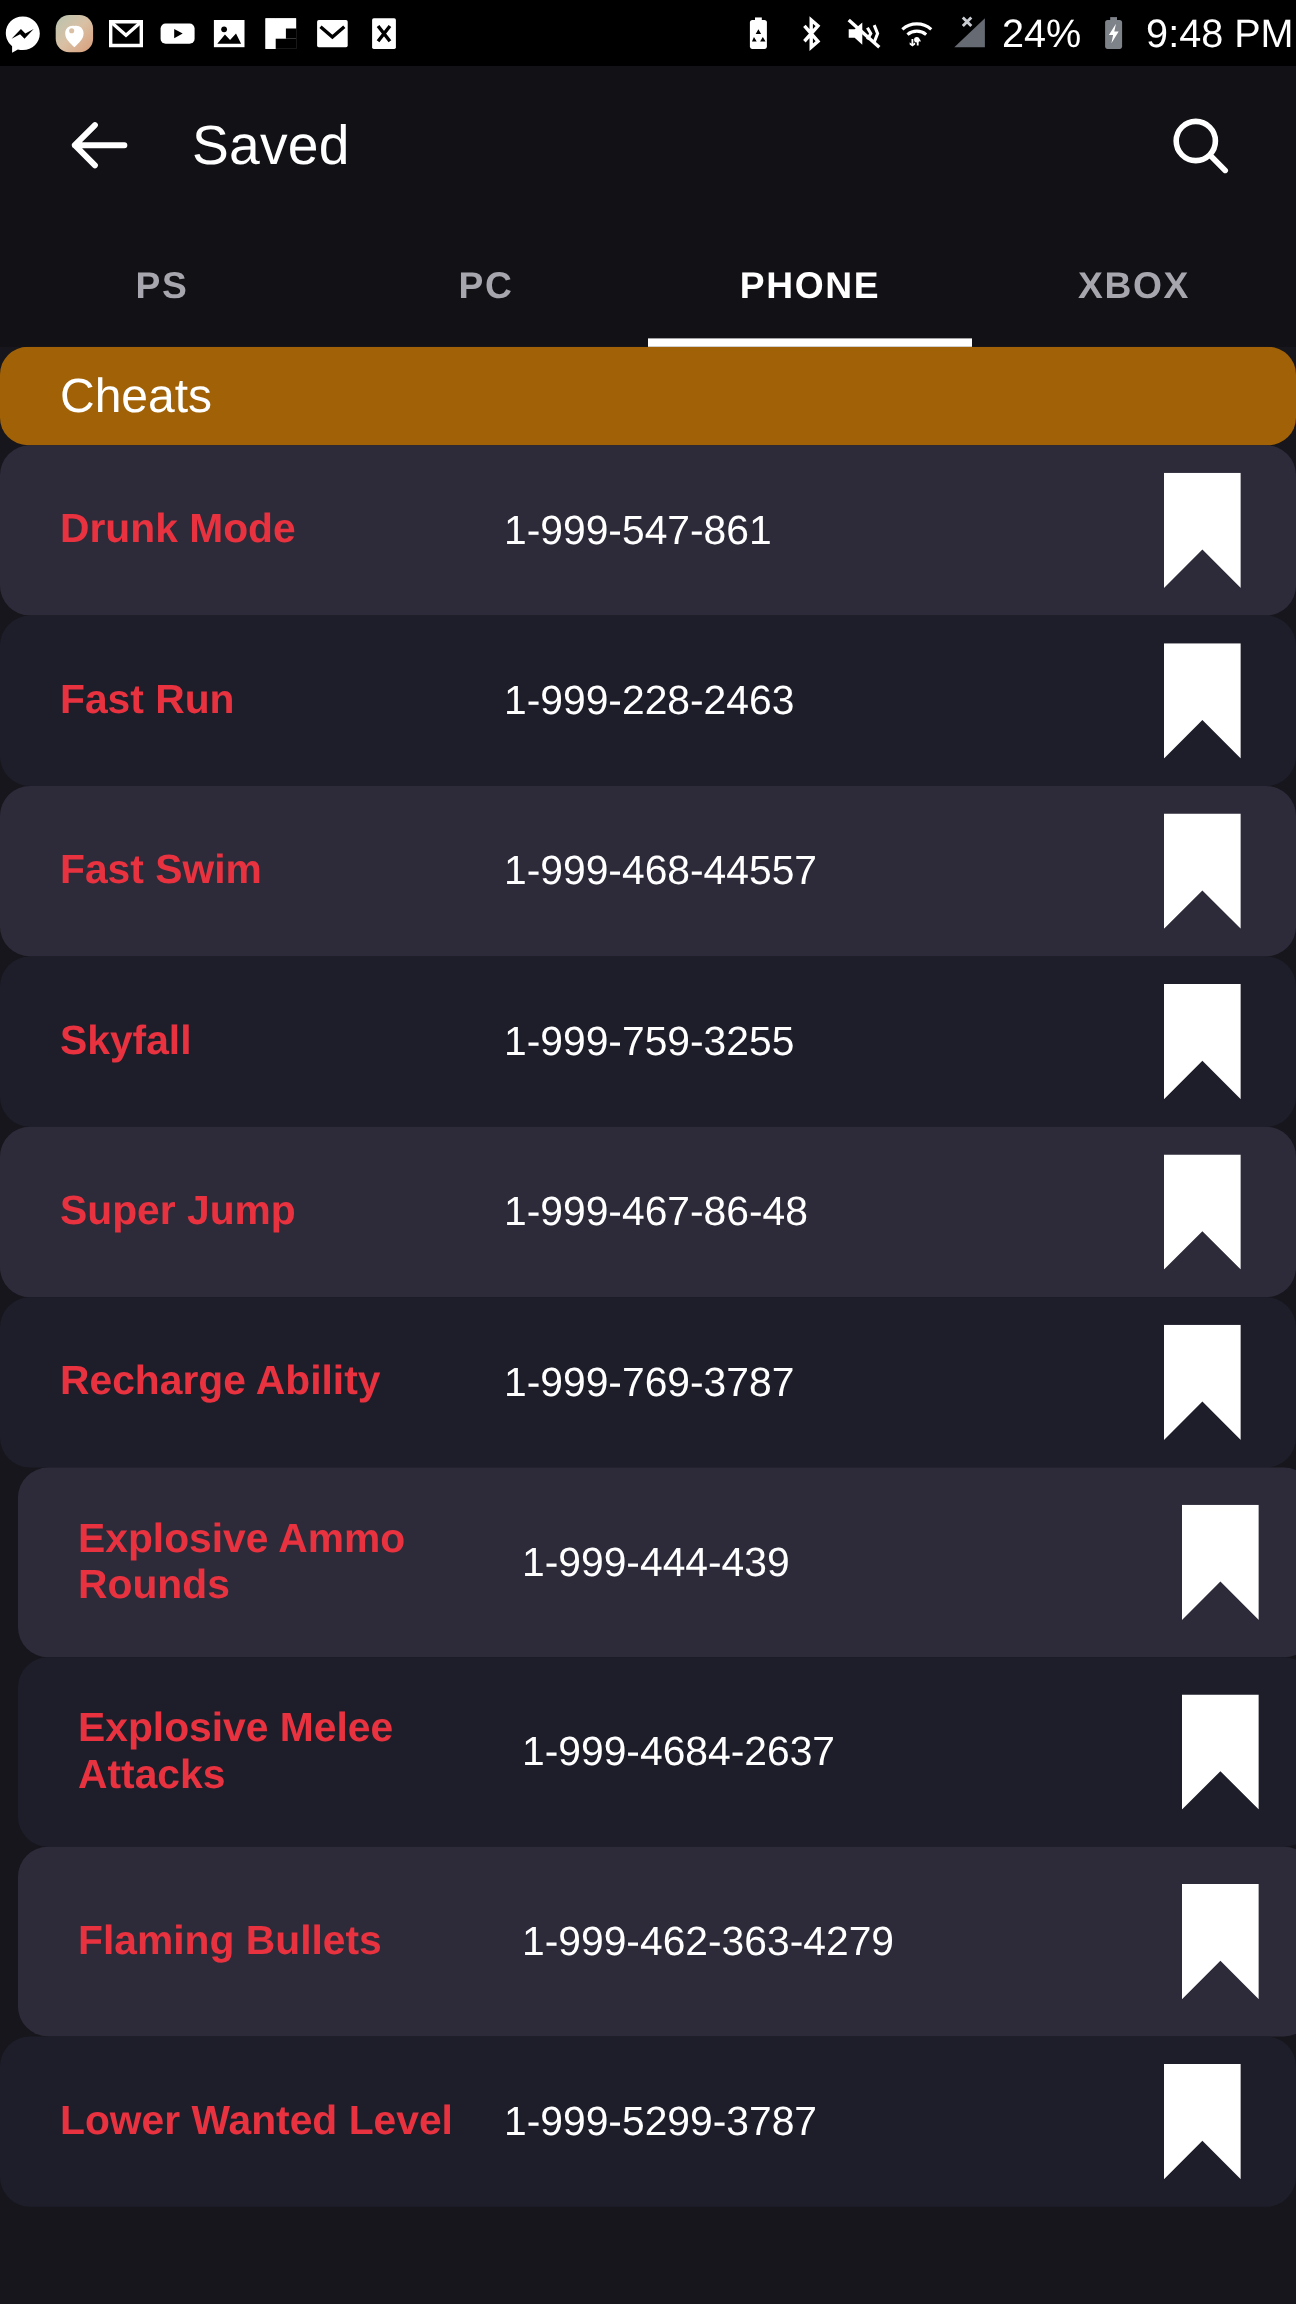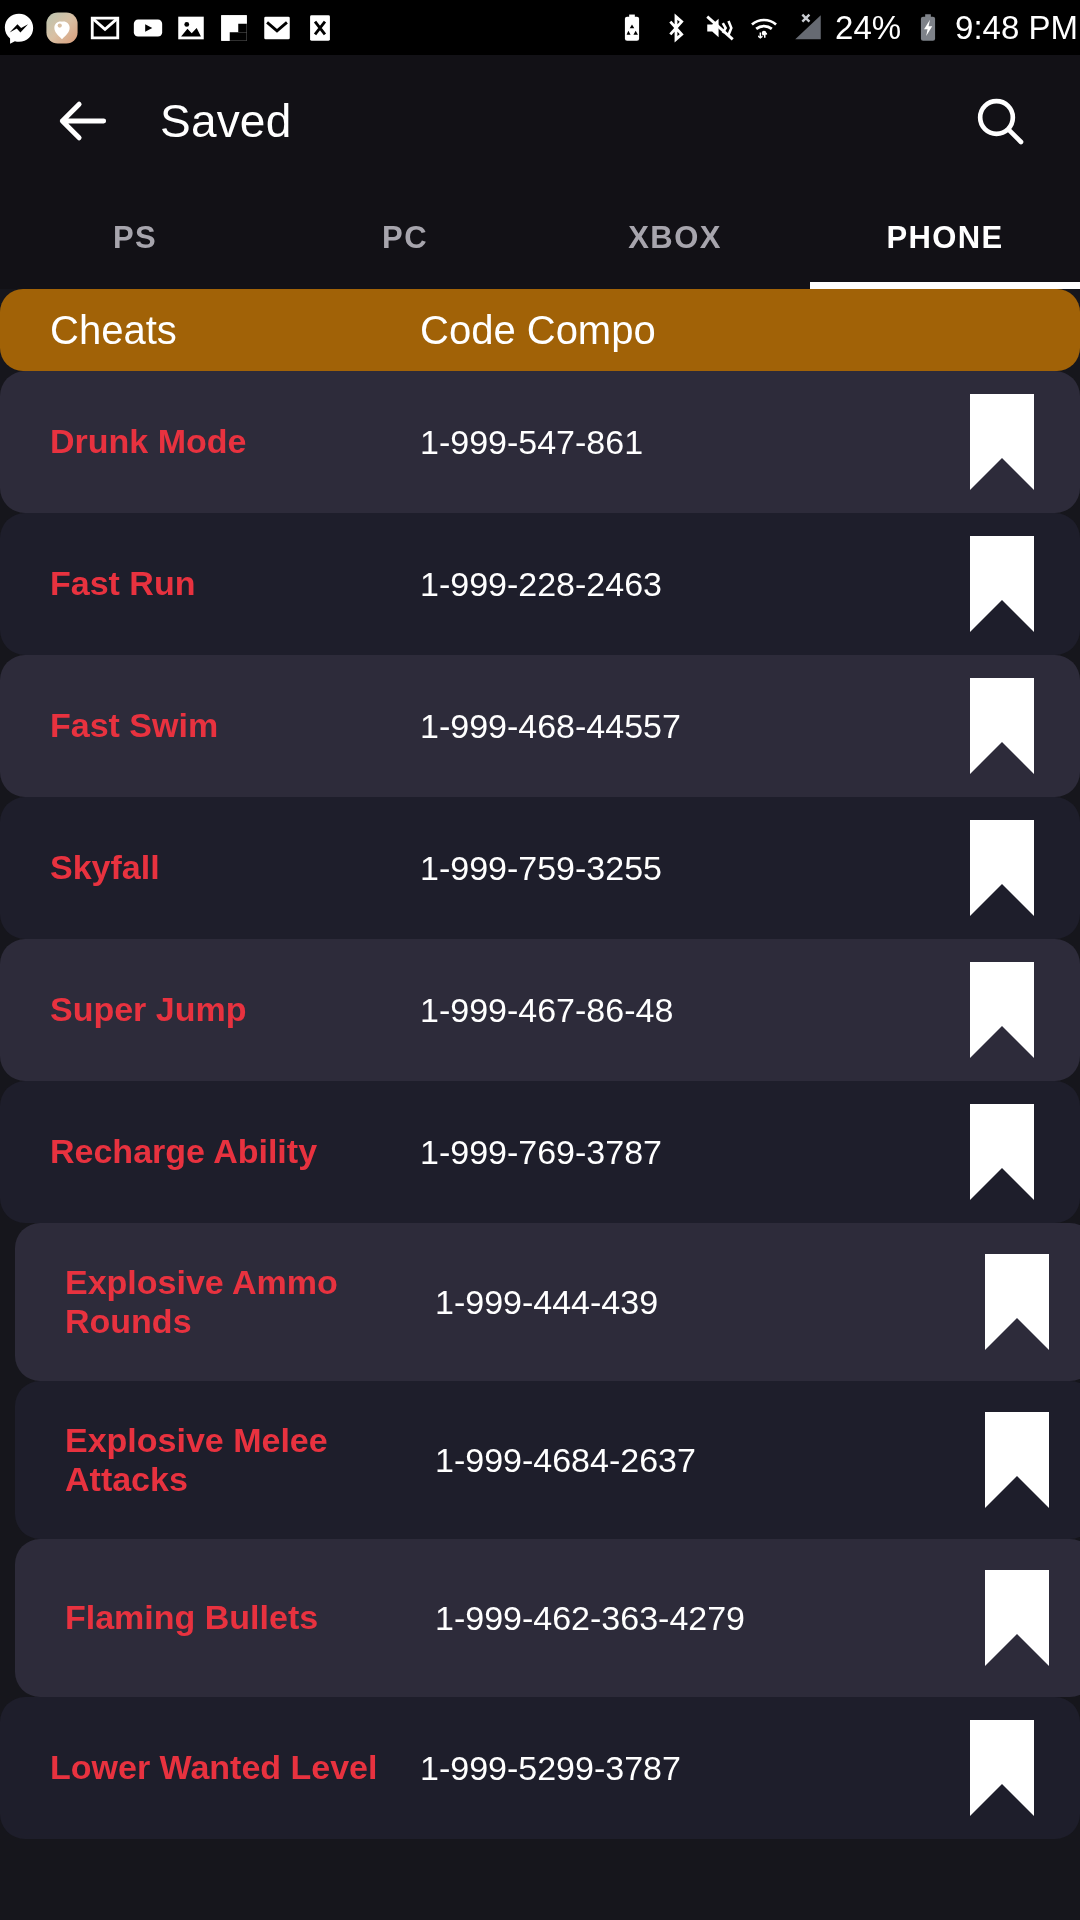--- a/index.html
+++ b/index.html
@@ -236,31 +236,30 @@
   </span>
 </div>
 
 <div class="tabs">
   <div class="tab">
       <span>PS</span>
     </div>
   <div class="tab">
       <span>PC</span>
     </div>
+  <div class="tab active">
+      <span>PHONE</span>
+    </div>
   <div class="tab">
       <span>XBOX</span>
     </div>
-  <div class="tab active">
-      <span>PHONE</span>
-    </div>
 </div>
 
 <div class="thead">
   <div class="th-cheats">Cheats</div>
-  <div class="th-code">Code Compo</div>
 </div>
 
 <div class="list">
 
   <div class="row alt-a">
     <div class="cell-name">Drunk Mode</div>
     <div class="cell-code">1-999-547-861</div>
     <span class="bookmark">
       <svg viewBox="0 0 24 36">
           <path fill="#fff" d="M0 0h24v36l-12-12L0 36z"></path>

